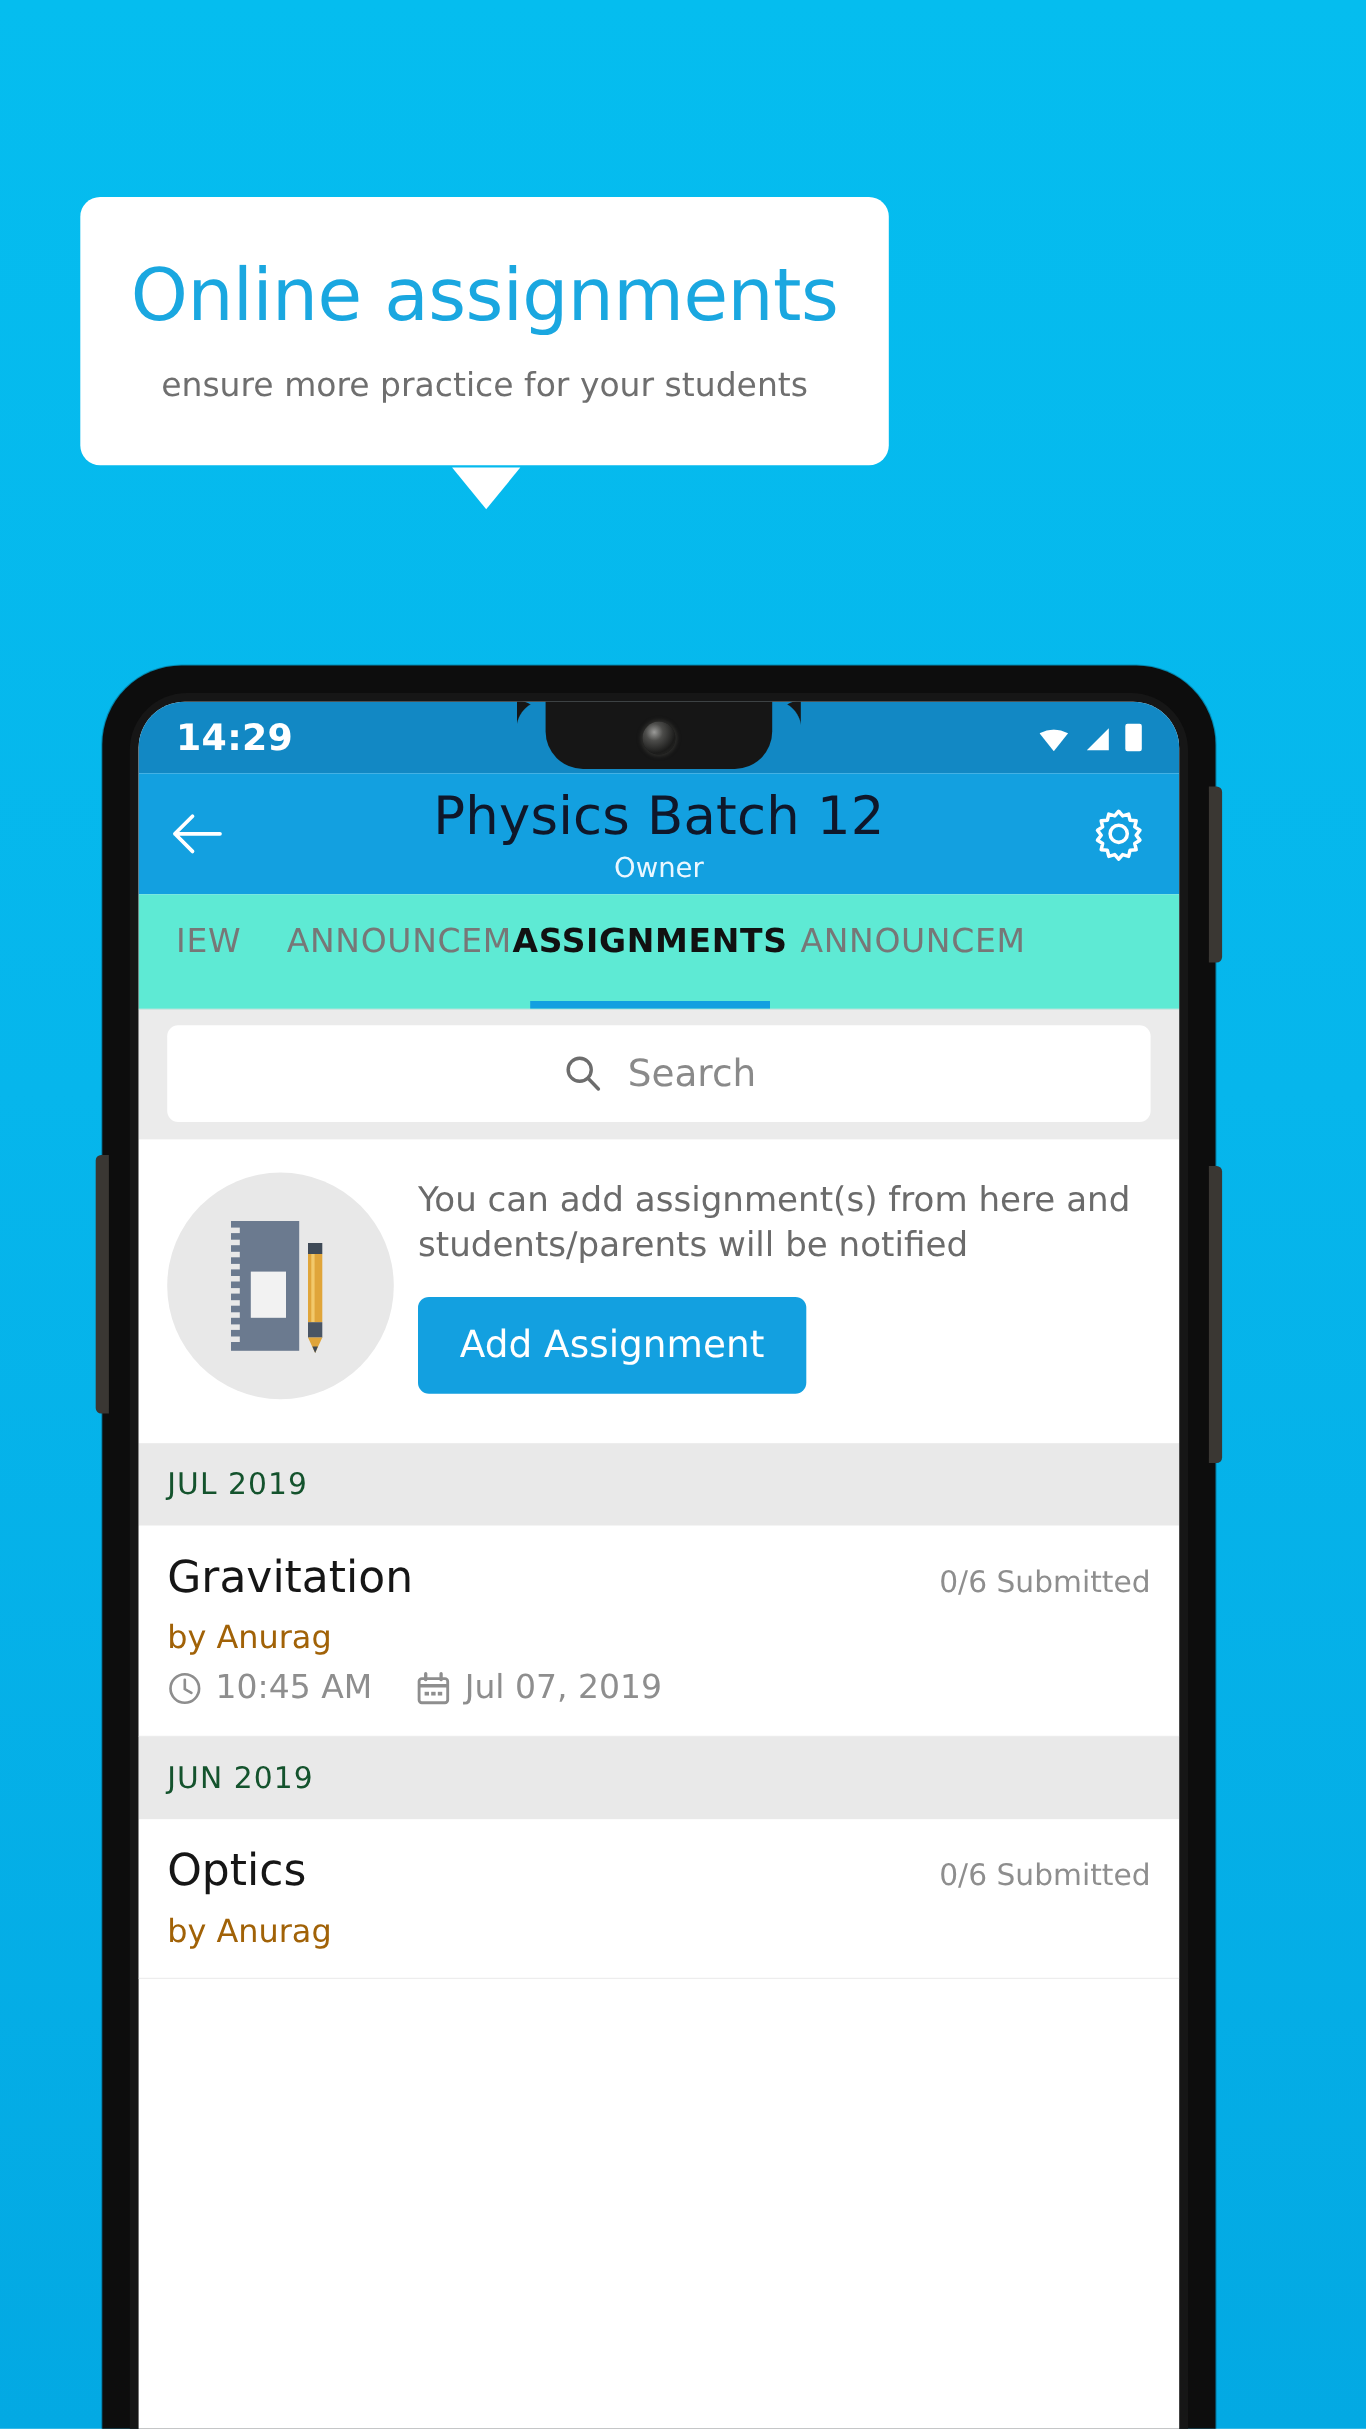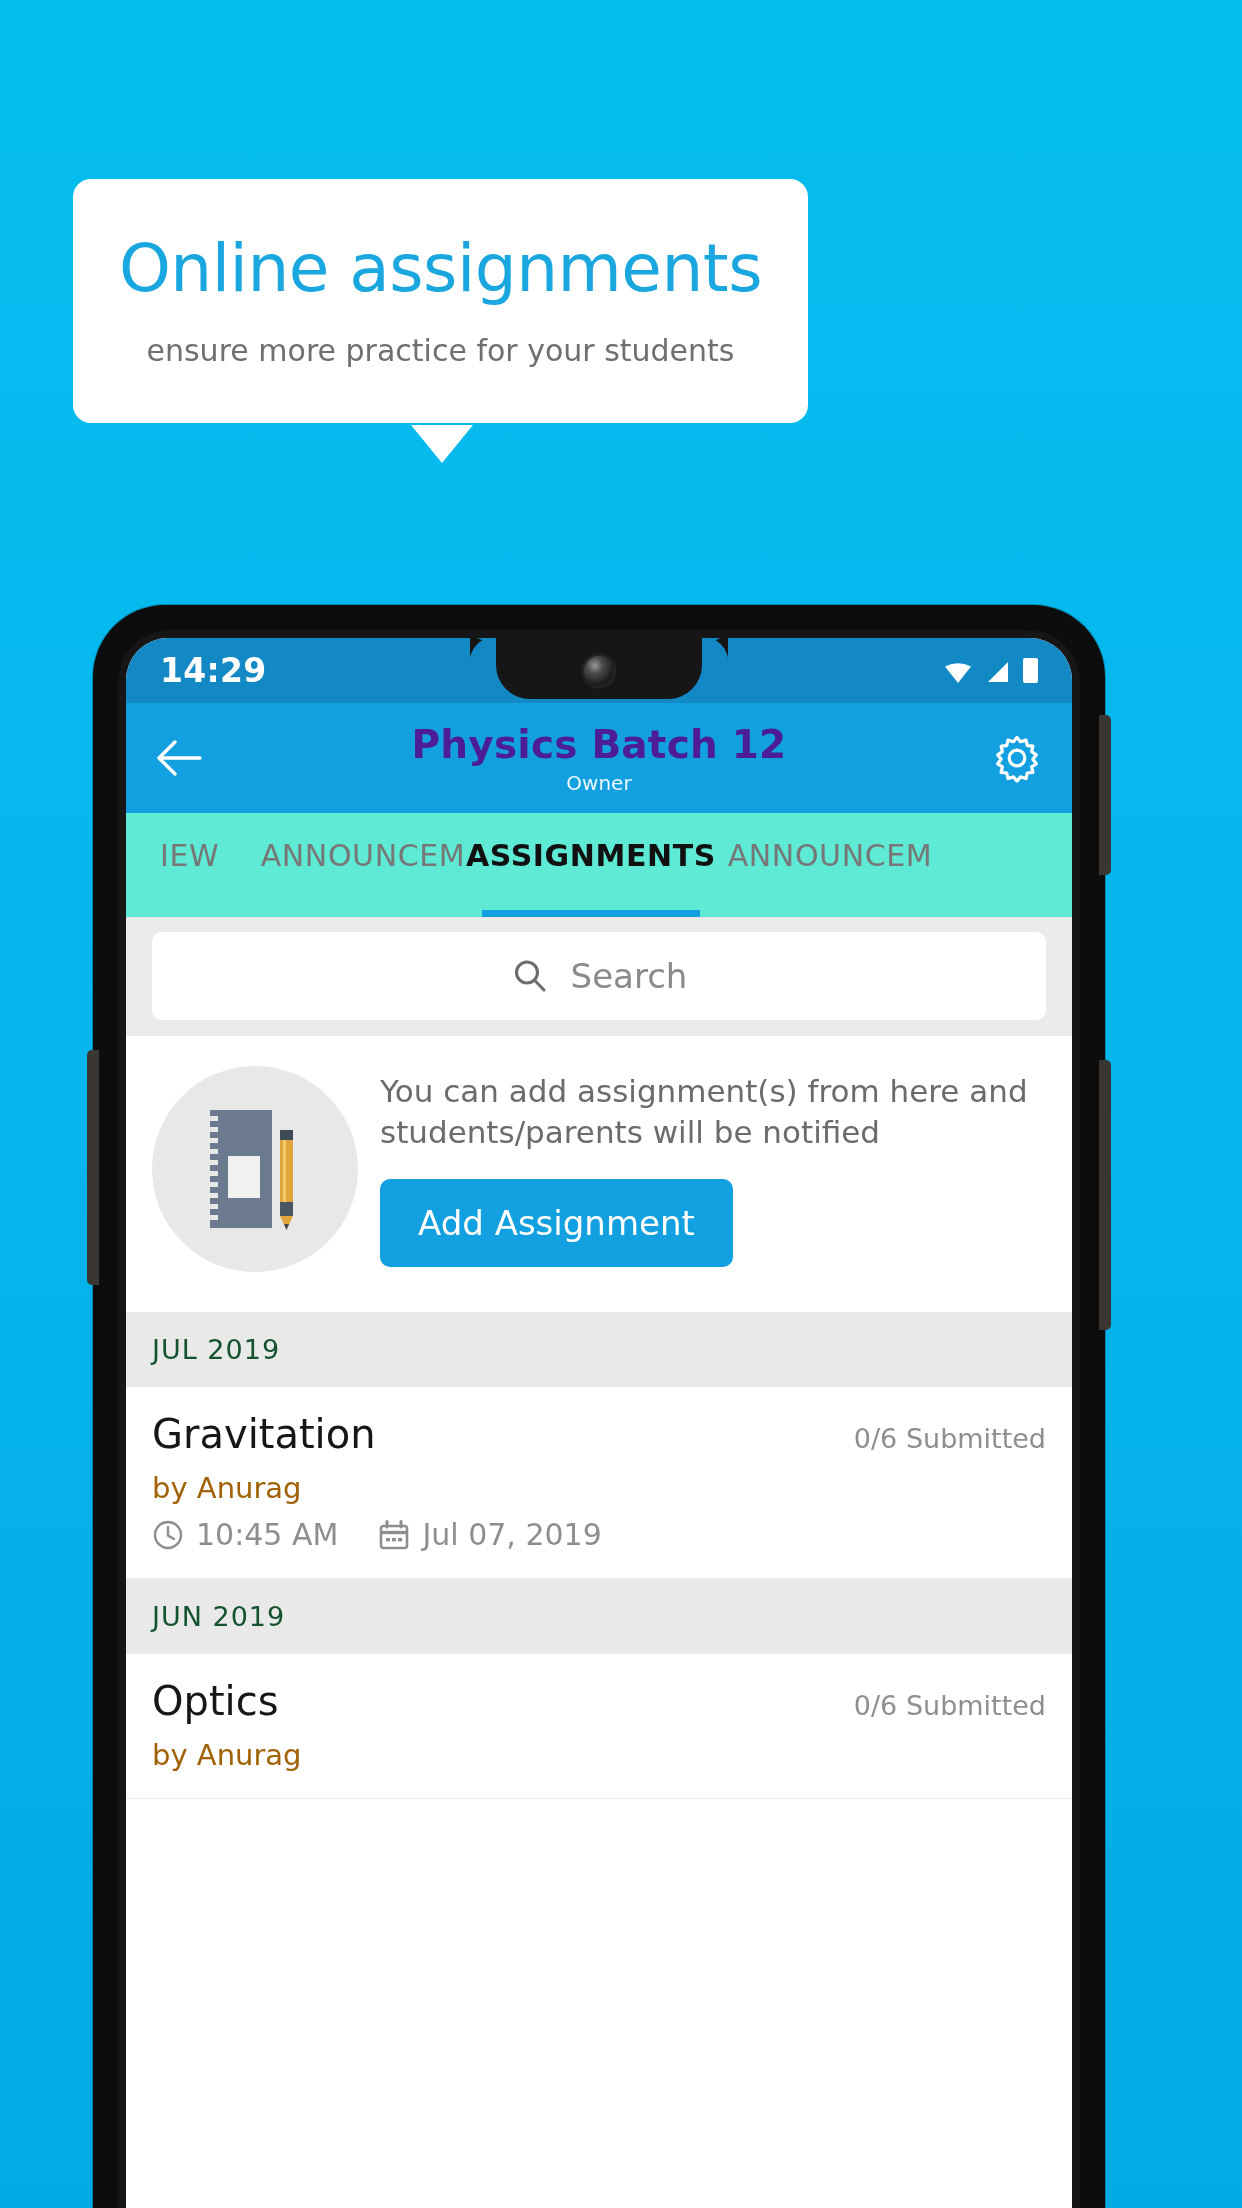--- a/index.html
+++ b/index.html
@@ -90,22 +90,22 @@
   
   #app-bar{
     height:110px; background:#13a0e0;
     display:flex; align-items:center; padding:0 30px; position:relative;
   }
   #app-bar-center{
     position:absolute; left:0; right:0; top:0; bottom:0;
     display:flex; flex-direction:column; align-items:center; justify-content:center;
     pointer-events:none;
   }
-  #appbar-title{ color:#4c1d95; font-size:39px; font-weight:700; letter-spacing:0.2px; }
-  #appbar-subtitle{ color:#eaf7ff; font-size:20px; font-weight:400; margin-top:4px;}
+  #appbar-title{ color:#0f172a; font-size:48px; font-weight:400; letter-spacing:0.2px; }
+  #appbar-subtitle{ color:#eaf7ff; font-size:25px; font-weight:400; margin-top:4px;}
   .appbar-icon{ position:relative; z-index:2; cursor:pointer; }
   #settings-btn{ margin-left:auto; }
 
   
   #tab-bar{
     height:105px; background:#5eead4; display:flex; align-items:flex-end;
     border-bottom:1px solid #e3e3e3; position:relative; overflow:hidden;
   }
   .tab{
     display:flex; align-items:center; justify-content:center;

